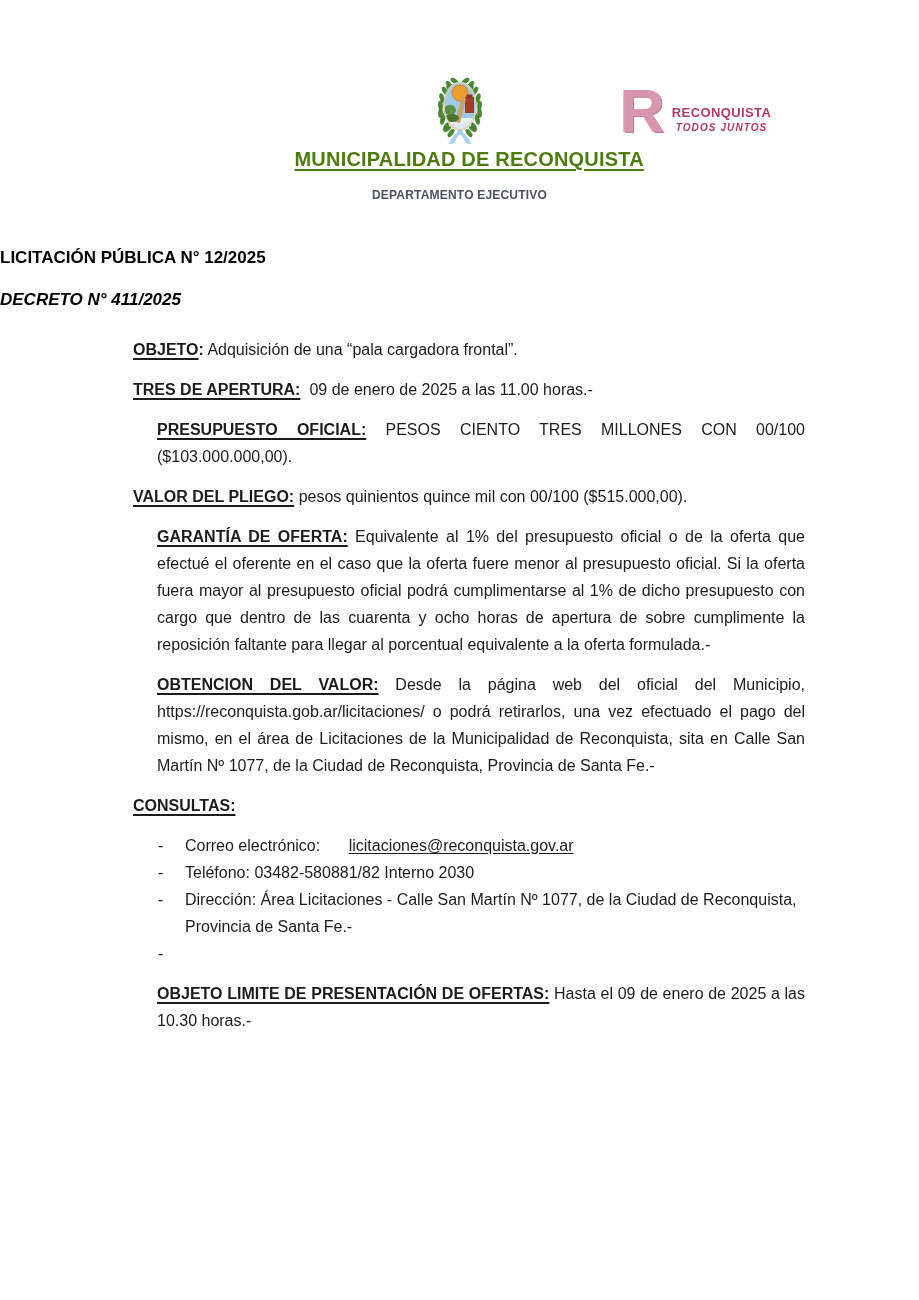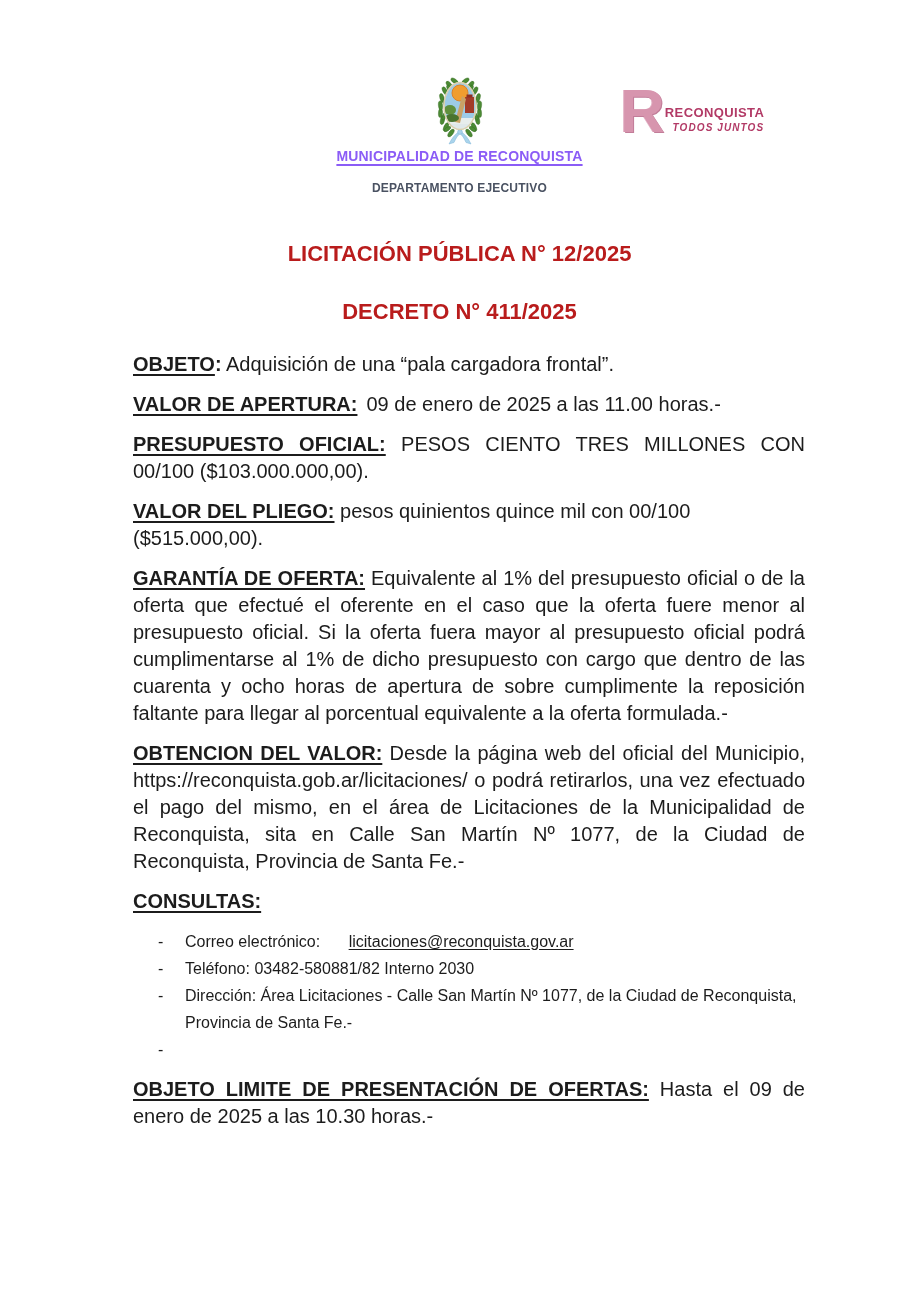--- a/index.html
+++ b/index.html
@@ -22,23 +22,23 @@
     padding-top: 72px;
     width: 330px;
     margin: 0 auto;
     text-align: center;
   }
   .coat {
     display: block;
     margin: 0 auto 2px auto;
   }
   .municipality {
-    font-size: 14px;
-    font-weight: bold;
-    color: #8b5cf6;
+    font-size: 20px;
+    font-weight: bold;
+    color: #4d7c0f;
     text-decoration: underline;
     text-decoration-thickness: 2px;
     text-underline-offset: 3px;
     letter-spacing: 0.2px;
     white-space: nowrap;
   }
   .department {
     margin-top: 17px;
     font-size: 12px;
     font-weight: bold;
@@ -62,59 +62,59 @@
   .brand-letter {
     font-size: 62px;
     line-height: 54px;
     font-weight: bold;
     color: #d795ae;
     text-shadow: 1px 1px 0 #c27d99, -1px 0 0 #e3b3c6;
     font-family: "Liberation Sans", sans-serif;
   }
   .brand-text {
     padding-top: 21px;
-    text-align: right;
+    margin-left: 7px;
+    text-align: center;
   }
   .brand-name {
     font-size: 13px;
     font-weight: bold;
     color: #b23a66;
     letter-spacing: 0.4px;
     white-space: nowrap;
   }
   .brand-tagline {
     margin-top: 2px;
     font-size: 10px;
     font-weight: bold;
     font-style: italic;
     color: #b23a66;
     letter-spacing: 1.1px;
     white-space: nowrap;
   }
 
   
   .doc-title {
-    text-align: center;
-    font-weight: bold;
-    font-size: 22px;
-    color: #b91c1c;
+    font-weight: bold;
+    font-size: 17px;
+    color: #000000;
   }
   .title-licitacion { margin-top: 46px; }
-  .title-decreto   { margin-top: 32px; margin-bottom: 26px; }
+  .title-decreto   { margin-top: 22px; margin-bottom: 26px; font-style: italic; }
 
   
   .content {
     padding: 0 114px 0 133px;
   }
   .para {
-    font-size: 20px;
+    font-size: 16px;
     line-height: 27px;
     margin: 0 0 13px 0;
   }
-  .just { text-align: justify; }
+  .just { text-align: justify; margin-left: 24px; }
   .plabel {
     font-weight: bold;
     text-decoration: underline;
     text-decoration-thickness: 2px;
     text-underline-offset: 3px;
   }
   .psep { font-weight: bold; }
   .lead-gap { padding-left: 9px; }
 
   .consulta-list {
@@ -210,21 +210,21 @@
     <div class="department">DEPARTAMENTO EJECUTIVO</div>
   </div>
 
   <div class="doc-title title-licitacion">LICITACIÓN PÚBLICA N° 12/2025</div>
   <div class="doc-title title-decreto">DECRETO N° 411/2025</div>
 
   <div class="content">
 
     <p class="para"><span class="plabel">OBJETO</span><span class="psep">:</span><span> Adquisición de una “pala cargadora frontal”.</span></p>
 
-    <p class="para"><span class="plabel">VALOR DE APERTURA:</span><span class="lead-gap">09 de enero de 2025 a las 11.00 horas.-</span></p>
+    <p class="para"><span class="plabel">TRES DE APERTURA:</span><span class="lead-gap">09 de enero de 2025 a las 11.00 horas.-</span></p>
 
     <p class="para just"><span class="plabel">PRESUPUESTO OFICIAL:</span><span> PESOS CIENTO TRES MILLONES CON 00/100 ($103.000.000,00).</span></p>
 
     <p class="para"><span class="plabel">VALOR DEL PLIEGO:</span><span> pesos quinientos quince mil con 00/100 ($515.000,00).</span></p>
 
     <p class="para just"><span class="plabel">GARANTÍA DE OFERTA:</span><span> Equivalente al 1% del presupuesto oficial o de la oferta que efectué el oferente en el caso que la oferta fuere menor al presupuesto oficial. Si la oferta fuera mayor al presupuesto oficial podrá cumplimentarse al 1% de dicho presupuesto con cargo que dentro de las cuarenta y ocho horas de apertura de sobre cumplimente la reposición faltante para llegar al porcentual equivalente a la oferta formulada.-</span></p>
 
     <p class="para just"><span class="plabel">OBTENCION DEL VALOR:</span><span> Desde la página web del oficial del Municipio, https://reconquista.gob.ar/licitaciones/ o podrá retirarlos, una vez efectuado el pago del mismo, en el área de Licitaciones de la Municipalidad de Reconquista, sita en Calle San Martín Nº 1077, de la Ciudad de Reconquista, Provincia de Santa Fe.-</span></p>
 
     <p class="para"><span class="plabel">CONSULTAS:</span></p>

